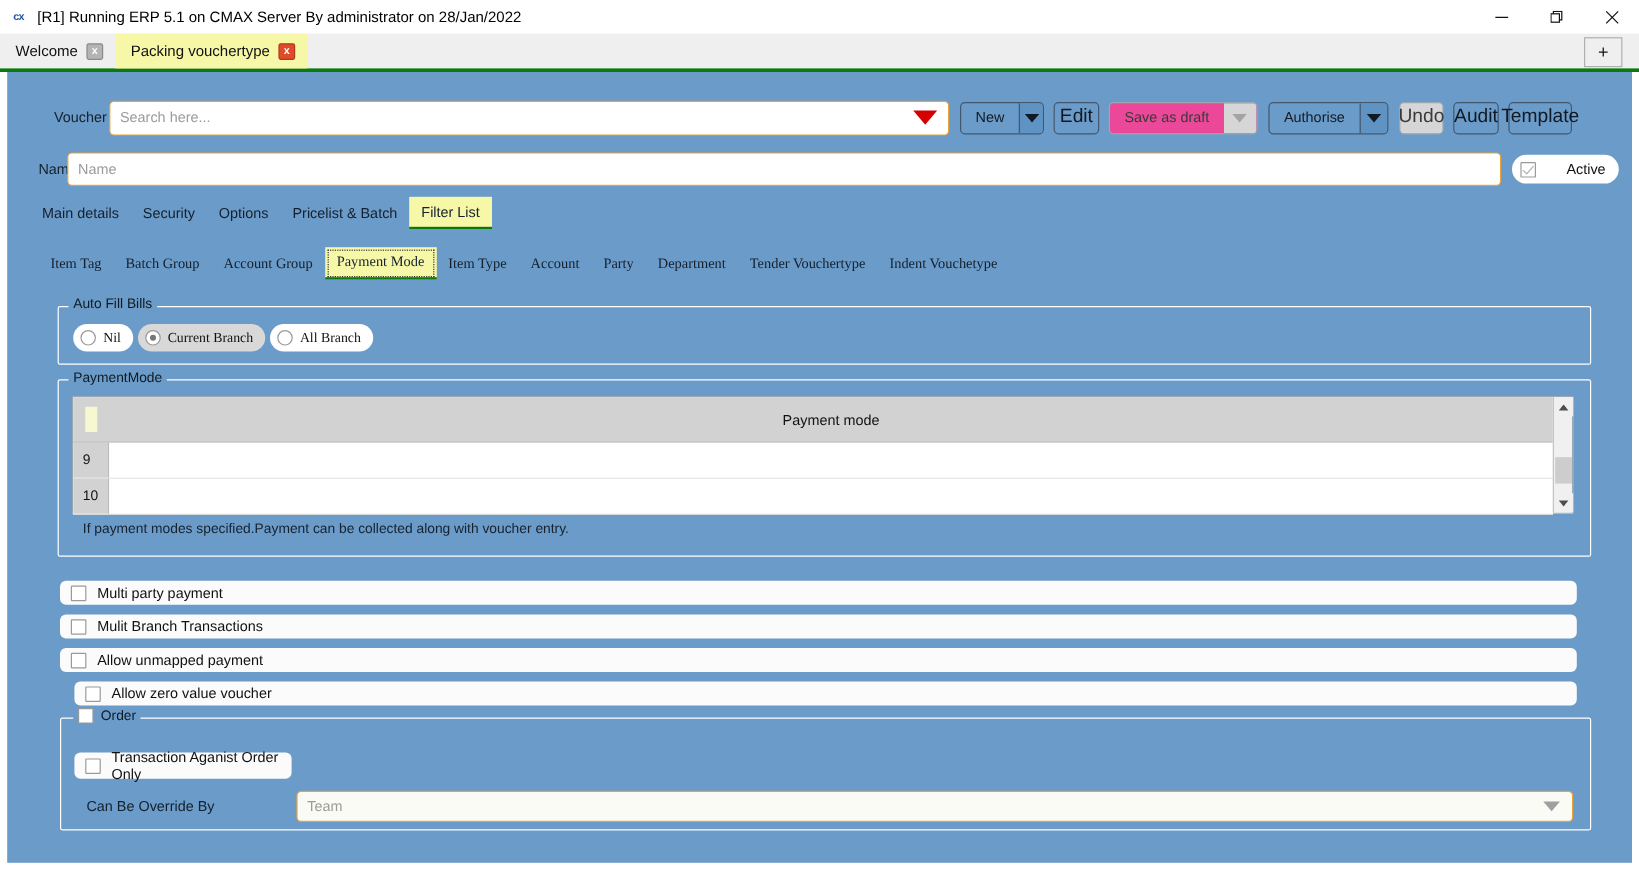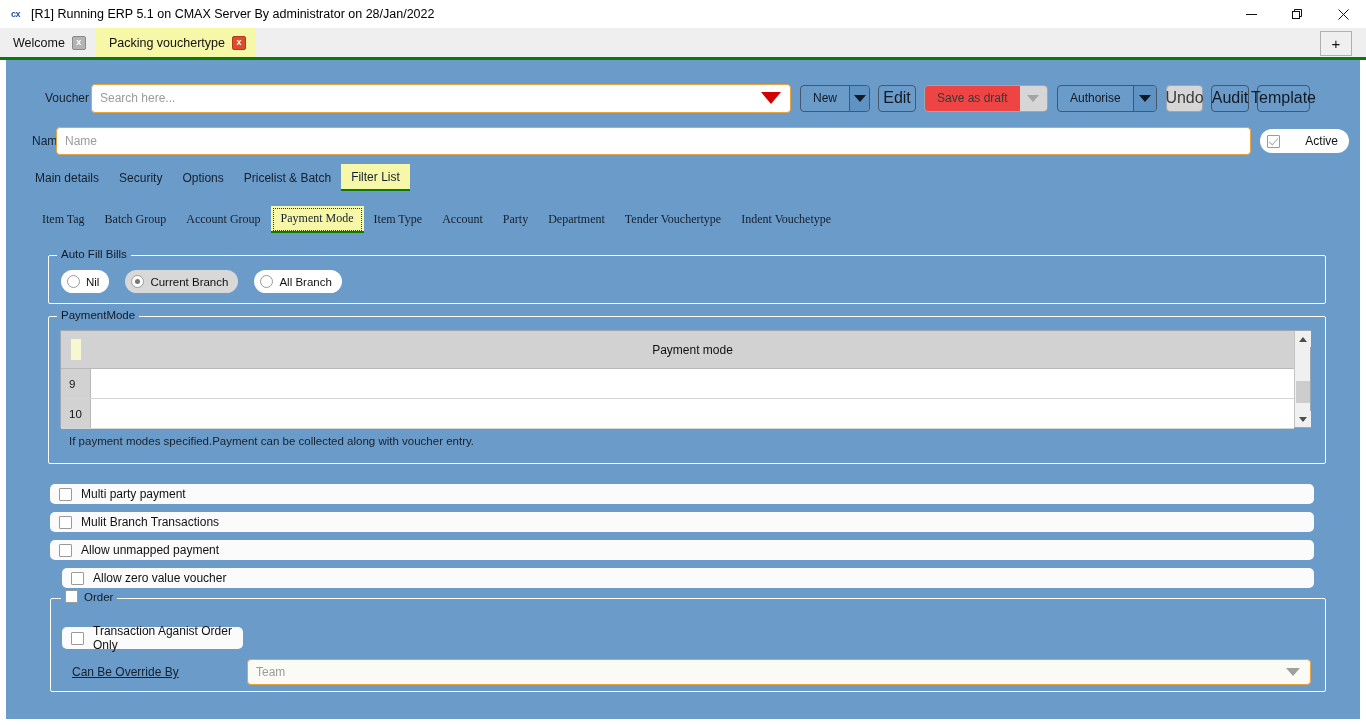--- a/index.html
+++ b/index.html
@@ -193,21 +193,21 @@
     border-left: 1px solid #43586e;
     display: flex; align-items: center; justify-content: center;
   }
   .split .sr i {
     width: 0; height: 0;
     border-left: 6px solid transparent;
     border-right: 6px solid transparent;
     border-top: 7px solid #111a24;
     display: block;
   }
-  .split.disabled { background: #ef4444; border-color: #9aa7b4; }
+  .split.disabled { background: #ec4899; border-color: #9aa7b4; }
   .split.disabled .sl { color: #3a3a3a; }
   .split.disabled .sr { background: #d6d6d6; border-left: none; }
   .split.disabled .sr i { border-top-color: #a3a3a3; }
 
   
   .pill {
     background: #ffffff;
     border-radius: 13px;
     height: 24px;
     display: inline-flex;
@@ -565,21 +565,21 @@
     <div class="t">
           <span>Tender Vouchertype</span>
         </div>
     <div class="t">
           <span>Indent Vouchetype</span>
         </div>
   </div>
 
   <div class="group" style="position:absolute; left:42px; top:195px; width:1278px; height:49px;">
     <span class="cap">Auto Fill Bills</span>
-    <div class="row" style="padding:14px 0 0 12px; gap:16px;">
+    <div class="row" style="padding:14px 0 0 12px; gap:4px;font-family:Liberation Serif, serif;">
       <div class="rpill">
         <span class="radio"></span>
         <span>Nil</span>
       </div>
       <div class="rpill on">
         <span class="radio on"></span>
         <span>Current Branch</span>
       </div>
       <div class="rpill">
         <span class="radio"></span>
@@ -647,21 +647,21 @@
       <span class="cbx"></span>
       <span>Order</span>
     </span>
 
     <div class="cbar" style="position:absolute; left:11px; top:28px; width:181px; height:22px;">
       <span class="cbx"></span>
       <span>Transaction Aganist Order Only</span>
     </div>
 
     <div class="row" style="position:absolute; left:11px; top:60px; right:14px; height:26px;">
-      <span class="lbl" style="width:185px; padding-left:10px;text-decoration:underline;">Can Be Override By</span>
+      <span class="lbl" style="width:185px; padding-left:10px;">Can Be Override By</span>
       <div class="tf" style="flex:1; background:#fbfbf5;">
         <span class="ph">Team</span>
         <span class="grey-caret"></span>
       </div>
     </div>
   </div>
 
 </div>
 </div>
 

